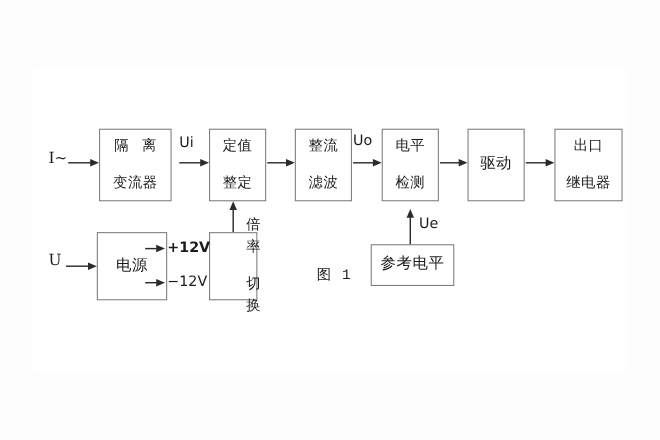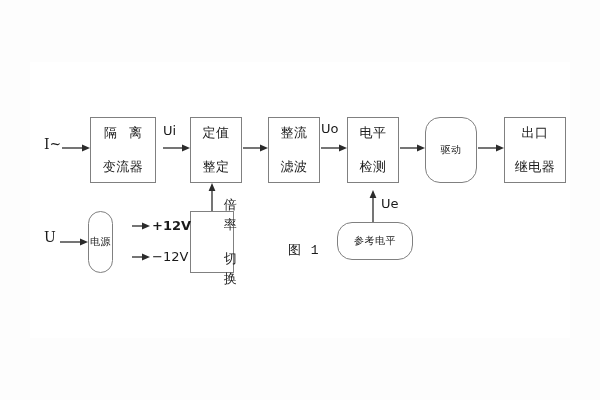--- a/index.html
+++ b/index.html
@@ -44,22 +44,21 @@
     text-align: center;
   }
   .block .line2 {
     margin-top: 14px;
   }
   .block.wide-spaced .line1 {
     letter-spacing: 4px;
     text-indent: 4px;
   }
   .block.single {
-    font-size: 10px;
-    border-radius: 15px;
+    font-size: 14px;
   }
   .label {
     position: absolute;
     color: #1a1a1a;
     font-size: 13px;
     white-space: nowrap;
   }
   .label.serif-i {
     font-family: "DejaVu Serif", "Liberation Serif", serif;
     font-size: 14px;
@@ -116,21 +115,21 @@
 
   <div class="block single" style="left:425px; top:117px; width:52px; height:66px;">
     <span class="line1">驱动</span>
   </div>
 
   <div class="block" style="left:504px; top:117px; width:62px; height:66px;">
     <span class="line1">出口</span>
     <span class="line2">继电器</span>
   </div>
 
-  <div class="block single" style="left:88px; top:211px; width:25px; height:62px;">
+  <div class="block single" style="left:88px; top:211px; width:64px; height:62px;">
     <span class="line1">电源</span>
   </div>
 
   <div class="block" style="left:190px; top:211px; width:44px; height:62px;padding-left:37px;">
     <span class="line1">倍率</span>
     <span class="line2">切换</span>
   </div>
 
   <div class="block single" style="left:337px; top:222px; width:76px; height:38px;">
     <span class="line1">参考电平</span>

